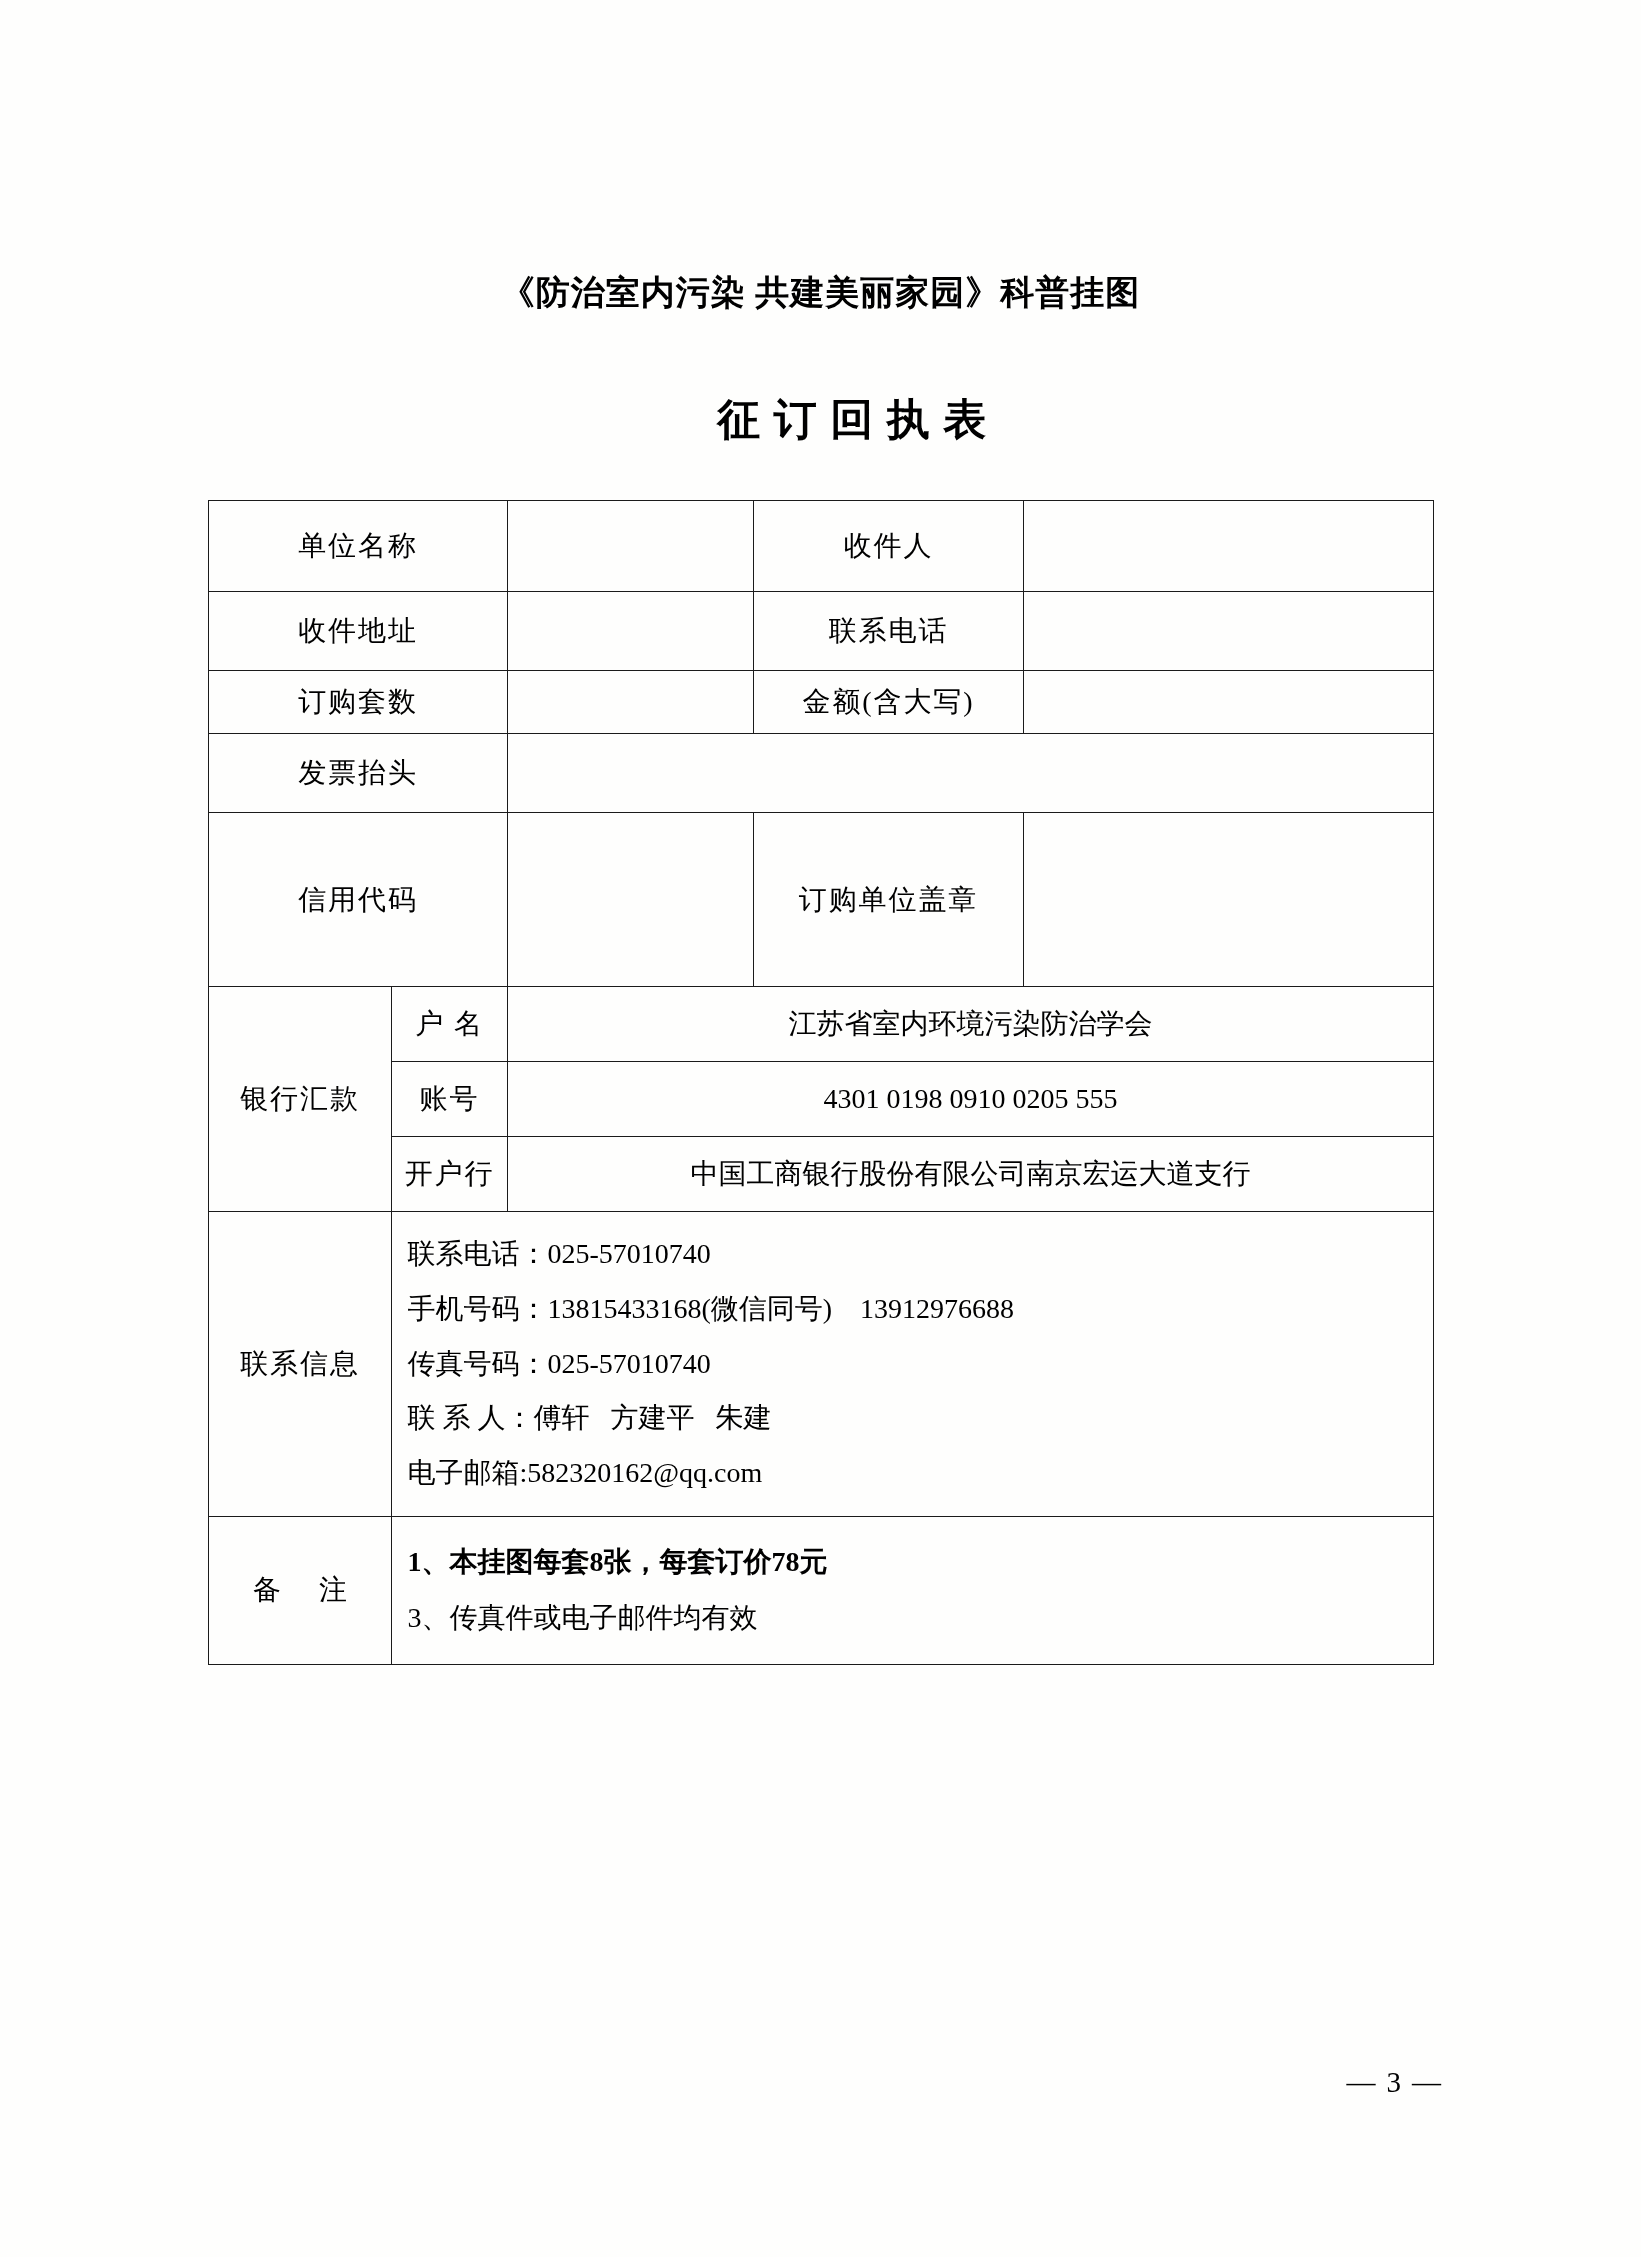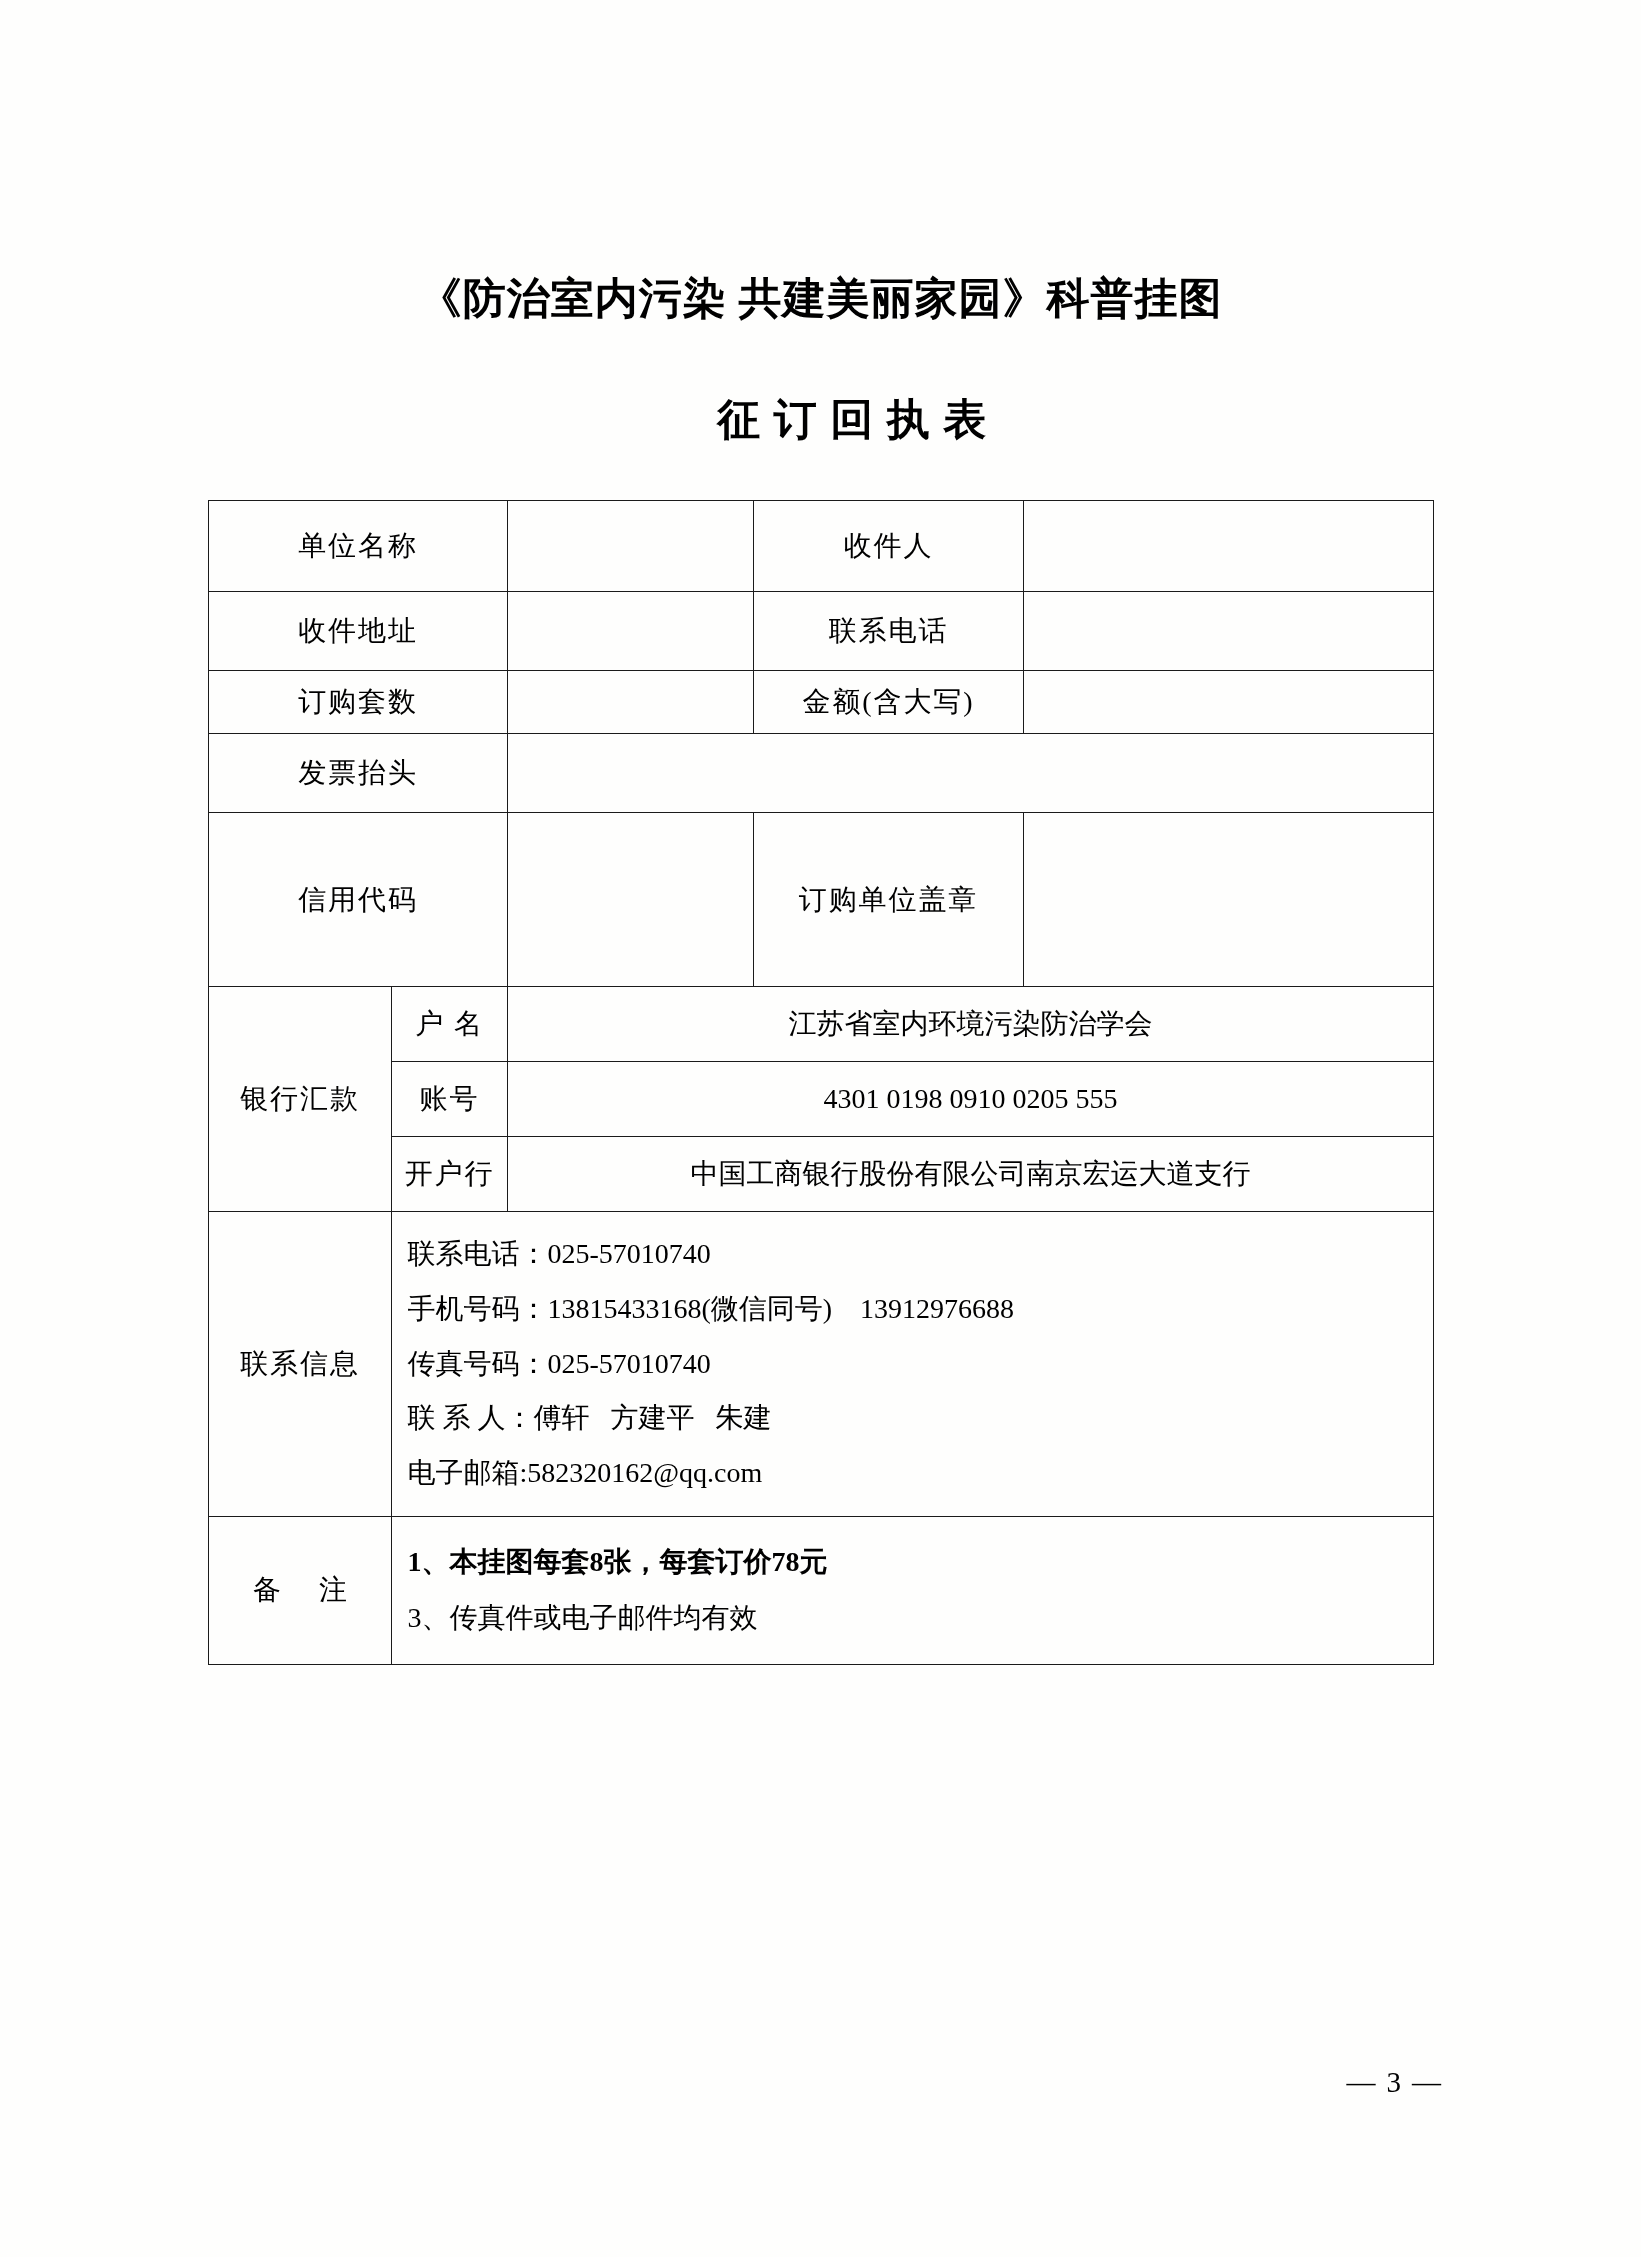--- a/index.html
+++ b/index.html
@@ -22,21 +22,21 @@
     width: 1641px;
     height: 2257px;
     background: #fefefd;
   }
   .title-main {
     position: absolute;
     left: 0;
     top: 270px;
     width: 1641px;
     text-align: center;
-    font-size: 43px;
+    font-size: 34px;
     font-weight: bold;
     letter-spacing: 1px;
     font-family: "Liberation Serif", "DejaVu Serif", serif;
   }
   .title-sub {
     position: absolute;
     left: 0;
     top: 391px;
     width: 1641px;
     text-align: center;

